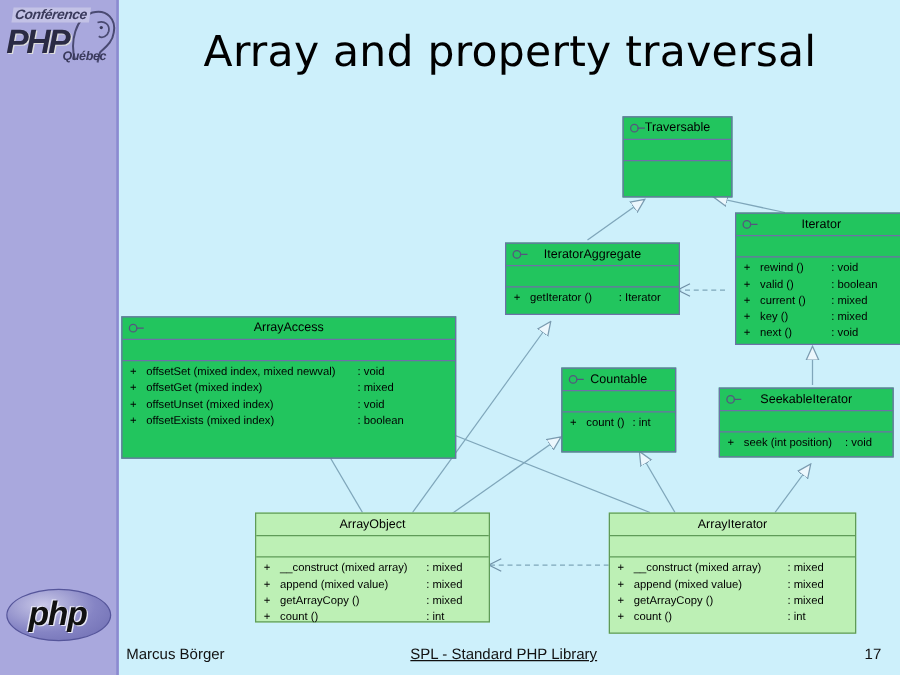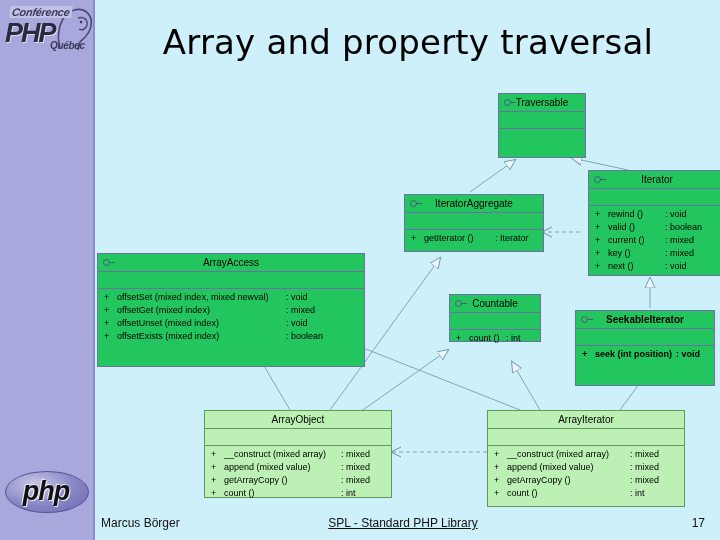--- a/index.html
+++ b/index.html
@@ -204,39 +204,39 @@
           <span class="typ" style="left:188px">: void</span>
         </div>
       <div class="row">
           <span class="vis">+</span>
           <span class="sig">offsetExists (mixed index)</span>
           <span class="typ" style="left:188px">: boolean</span>
         </div>
     </div>
   </div>
 
-  <div class="uml iface" id="b-countable" style="left:449px;top:294px;width:92px;height:48px;">
+  <div class="uml iface" id="b-countable" style="left:449px;top:294px;width:92px;height:68px;">
     <div class="hdr">
       <span class="lolli">
           <i></i>
           <b></b>
         </span>
       <span>Countable</span>
     </div>
     <div class="attrs"></div>
     <div class="ops">
       <div class="row">
           <span class="vis">+</span>
           <span class="sig">count ()</span>
           <span class="typ" style="left:56px">: int</span>
         </div>
     </div>
   </div>
 
-  <div class="uml iface" id="b-seekable" style="left:575px;top:310px;width:140px;height:76px;font-weight:bold;">
+  <div class="uml iface" id="b-seekable" style="left:575px;top:310px;width:140px;height:56px;">
     <div class="hdr">
       <span class="lolli">
           <i></i>
           <b></b>
         </span>
       <span>SeekableIterator</span>
     </div>
     <div class="attrs"></div>
     <div class="ops">
       <div class="row">

